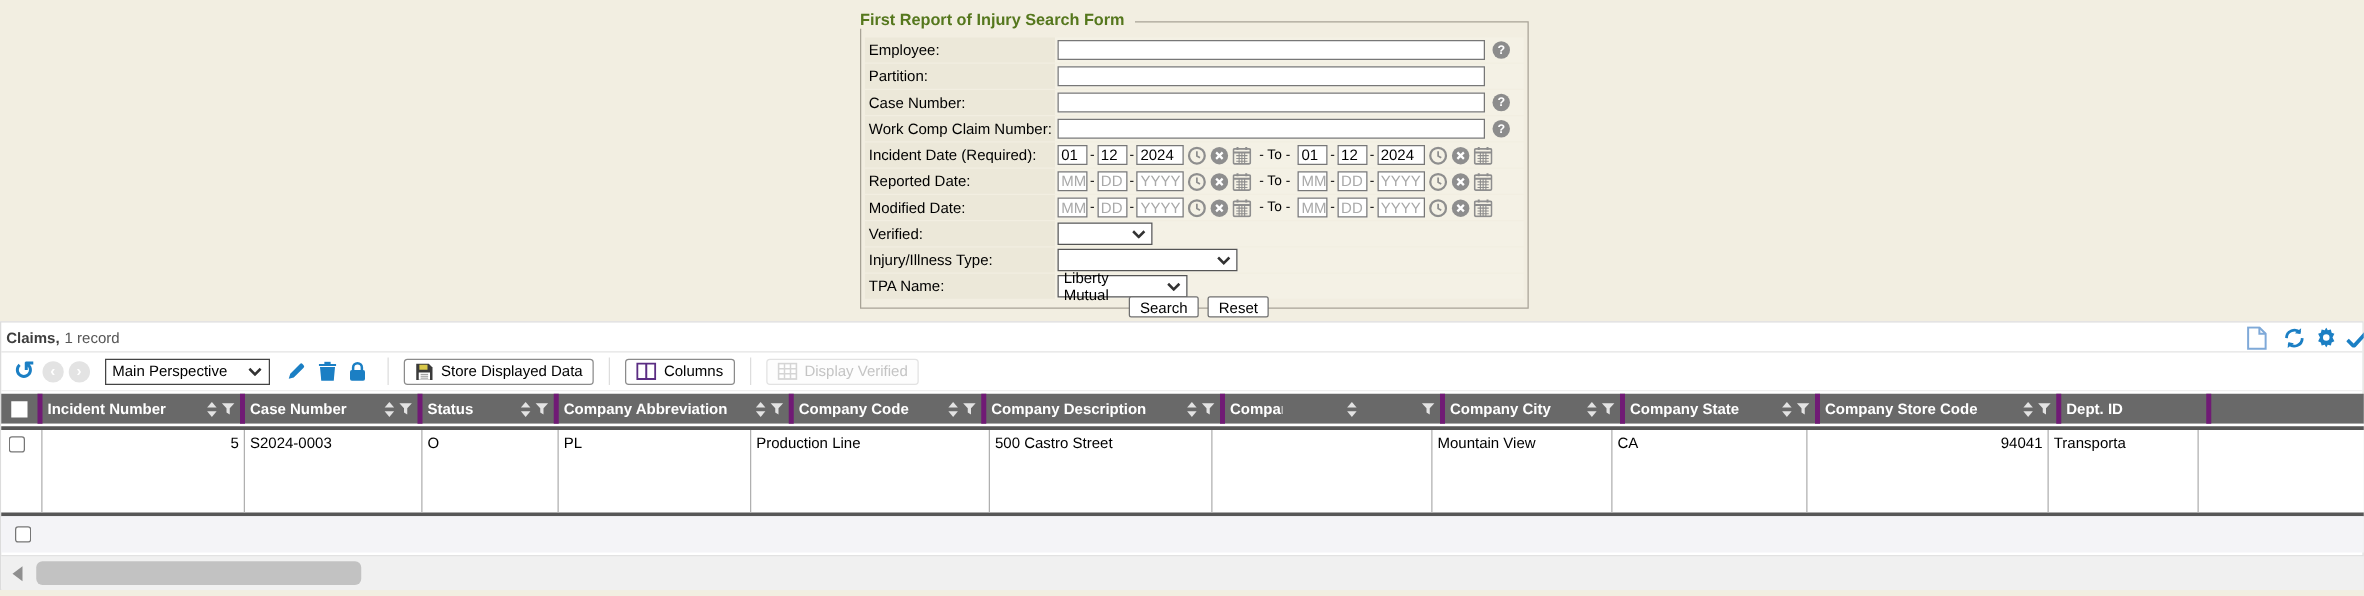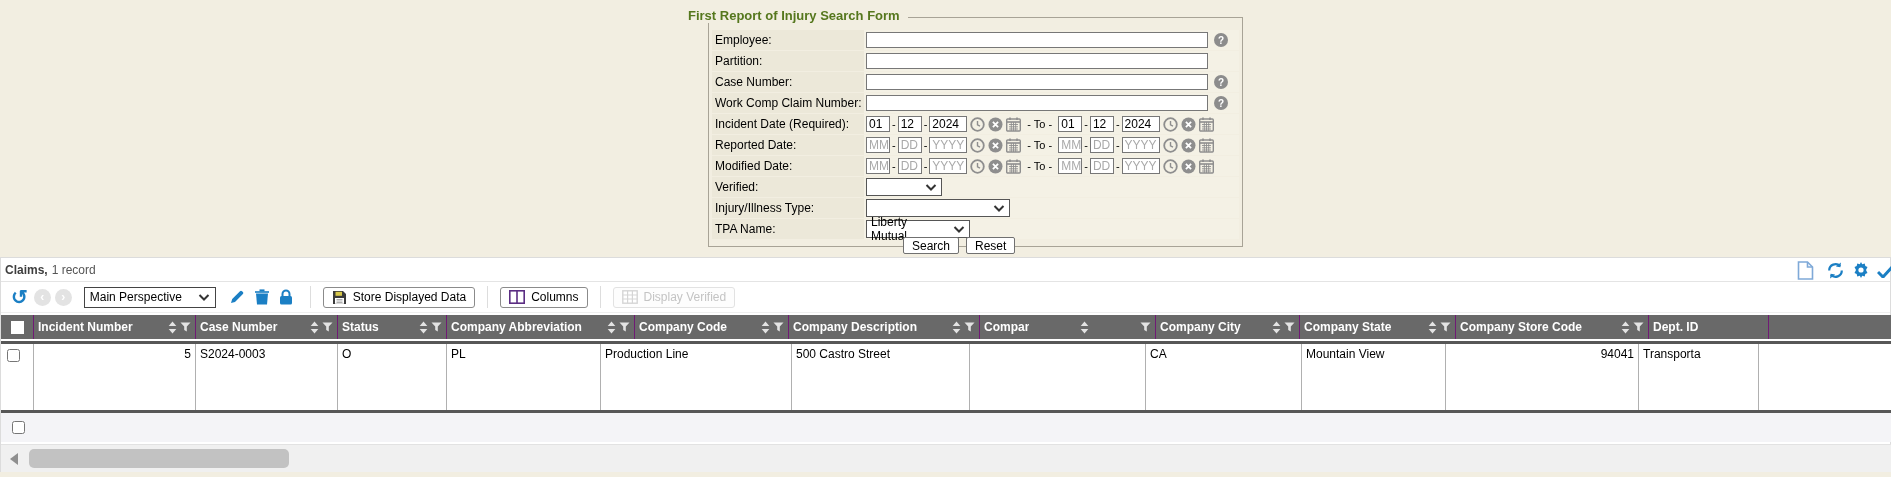--- a/index.html
+++ b/index.html
@@ -2,21 +2,21 @@
 <html><head>
 <meta charset="utf-8">
 <style>
   * { margin:0; padding:0; box-sizing:border-box; }
   html,body { width:1891px; height:477px; overflow:hidden; }
   body { position:relative; background:#F2EEE1; font-family:"Liberation Sans", sans-serif; font-size:12px; color:#000; }
 
   
   .form-title { position:absolute; left:688px; top:8px; z-index:2; font-size:13px; font-weight:bold;
                 color:#55771D; background:#F2EEE1; padding-right:8px; }
-  .form-panel { position:absolute; left:708px; top:17px; width:535px; border:1px solid #A8A396;
+  .form-panel { position:absolute; left:688px; top:17px; width:535px; border:1px solid #A8A396;
                 padding:12px 3px 6px 3px; background:transparent; }
   .form-row { display:flex; height:20px; margin-bottom:1px; align-items:stretch; }
   .form-label { width:152px; background:#ECE8D9; display:flex; align-items:center; padding-left:3px; flex:none; }
   .form-ctl { flex:1; background:#F4F1E5; display:flex; align-items:center; padding-left:2px; gap:2px; }
   .text-input { width:342px; height:16px; border:1px solid #777; background:#fff; font-family:inherit;
                 font-size:12px; padding:0 2px; }
   .help-badge { width:14px; height:14px; border-radius:50%; background:#8C8C8C; color:#fff; font-size:10px;
                 font-weight:bold; display:inline-flex; align-items:center; justify-content:center; margin-left:4px; flex:none; cursor:pointer; }
   .date-set { display:inline-flex; align-items:center; gap:2px; }
   .date-box { height:16px; border:1px solid #777; background:#fff; display:inline-flex; align-items:center;
@@ -48,21 +48,21 @@
                   align-items:center; justify-content:space-between; padding:0 5px; margin:0 8px; cursor:pointer; }
   .tb-icn { margin:0 5px; cursor:pointer; }
   .tb-sep { width:1px; height:22px; background:#DDD; margin:0 12px; }
   .tb-btn { display:inline-flex; align-items:center; gap:6px; border:1px solid #8B8B8B; background:#fff;
             border-radius:3px; height:21px; padding:0 8px; font-family:inherit; font-size:12px; cursor:pointer; }
   .tb-btn.disabled { border-color:#E2E2E2; color:#C4C4C4; background:#FDFDFD; cursor:default; }
 
   
   .grid { margin-top:2px; width:1946px; }
   .grid-header { display:flex; height:24px; background:#696969; }
-  .gh-cell { border-right:1px solid #701a75; color:#fff; font-weight:bold; display:flex; align-items:center;
+  .gh-cell { border-right:4px solid #701a75; color:#fff; font-weight:bold; display:flex; align-items:center;
              padding:0 4px; flex:none; cursor:pointer; }
   .gh-cell.center { justify-content:center; }
   .gh-label { flex:1; white-space:nowrap; overflow:hidden; }
   .gh-cell .icn { margin-left:3px; cursor:pointer; }
   .hdr-check { width:13px; height:13px; background:#fff; display:inline-block; }
   .grid-gap { height:2px; background:#fff; }
   .grid-bar { height:3px; background:#575757; }
   .grid-row { display:flex; height:66px; background:#fff; }
   .gr-cell { border-right:1px solid #B0B0B0; padding:3px 4px 0 4px; white-space:nowrap; overflow:hidden; flex:none; }
   .row-check, .ftr-check { width:13px; height:13px; margin:2px; }
@@ -582,22 +582,22 @@
     <div id="grid-rows">
         <div class="grid-row">
           <div class="gr-cell" style="width: 33px;"><input class="row-check" type="checkbox" style=""></div>
           <div class="gr-cell" style="width: 162px; text-align: right;">5</div>
           <div class="gr-cell" style="width: 142px;">S2024-0003</div>
           <div class="gr-cell" style="width: 109px;">O</div>
           <div class="gr-cell" style="width: 154px;">PL</div>
           <div class="gr-cell" style="width: 191px;">Production Line</div>
           <div class="gr-cell" style="width: 178px;">500 Castro Street</div>
           <div class="gr-cell" style="width: 176px;"></div>
+          <div class="gr-cell" style="width: 144px;">Mountain View</div>
           <div class="gr-cell" style="width: 156px;">CA</div>
-          <div class="gr-cell" style="width: 144px;">Mountain View</div>
           <div class="gr-cell" style="width: 193px; text-align: right;">94041</div>
           <div class="gr-cell" style="width: 120px;">Transporta</div>
         </div>
       </div>
     <div class="grid-bar"></div>
     <div class="grid-footer">
       <input type="checkbox" class="ftr-check" style="">
     </div>
     <div class="hscroll">
       <span class="hs-arrow"></span>

